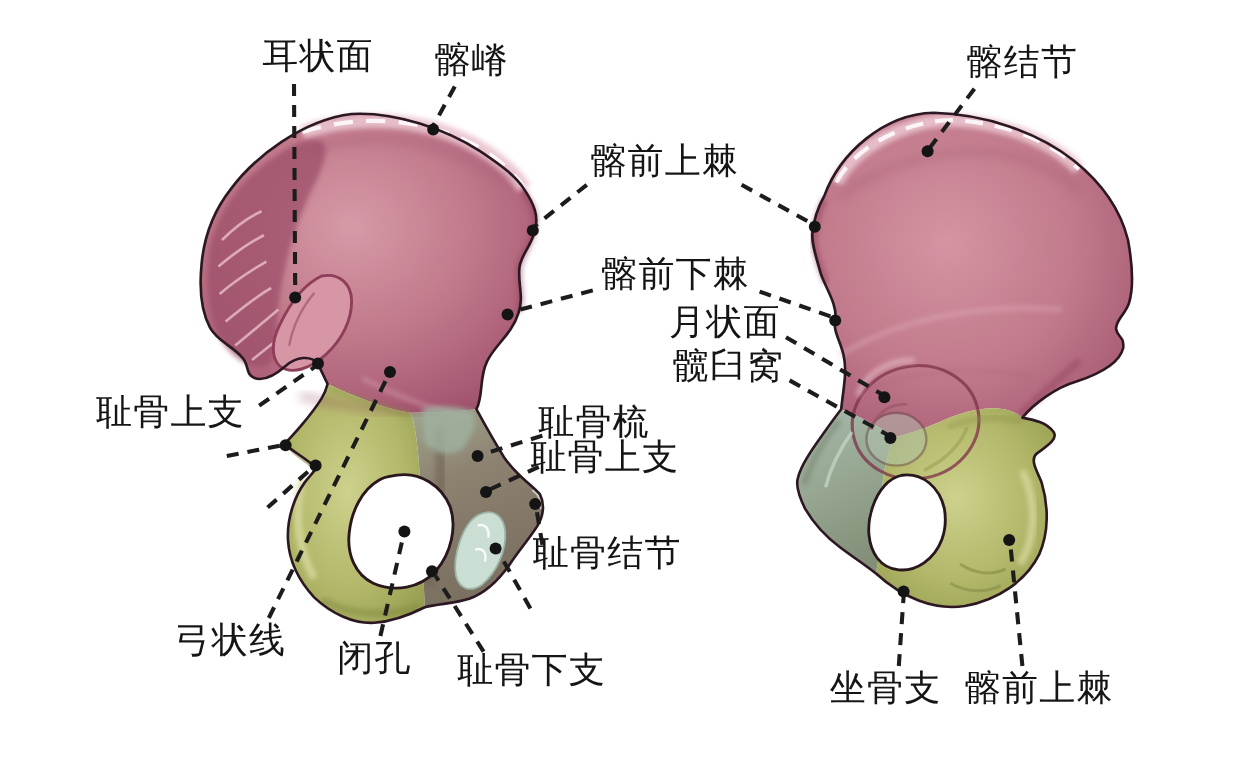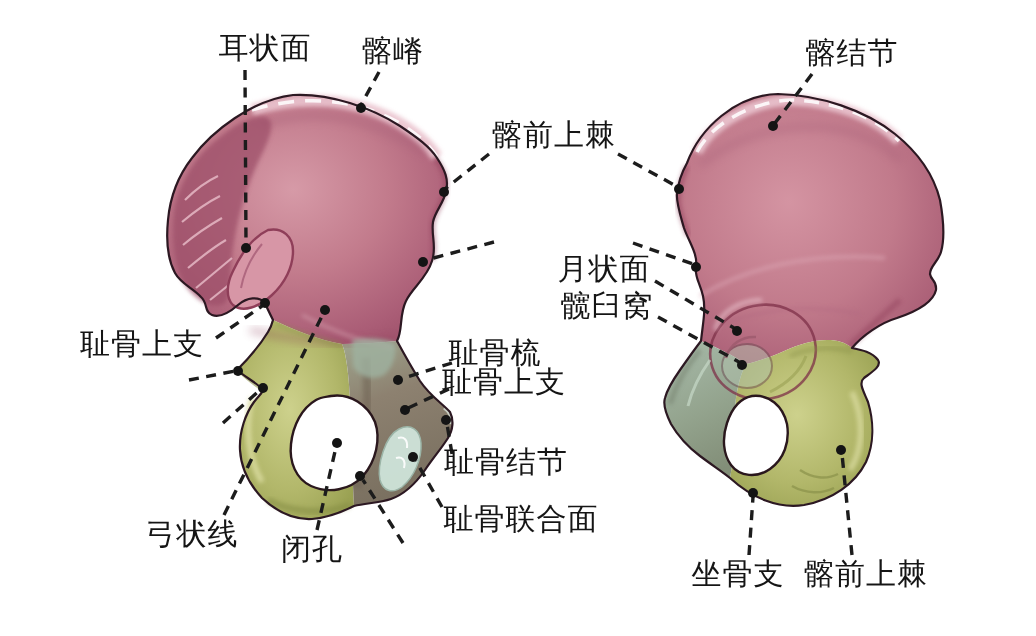--- a/index.html
+++ b/index.html
@@ -255,26 +255,27 @@
       <circle cx="360" cy="476" r="5"></circle>
       <circle cx="773" cy="126" r="5"></circle>
       <circle cx="753" cy="493" r="5"></circle>
       <circle cx="841" cy="450" r="5"></circle>
     </g>
   </svg>
 
   <div class="lbl" style="left:265px;top:48px">耳状面</div>
   <div class="lbl" style="left:393px;top:51px">髂嵴</div>
   <div class="lbl" style="left:554px;top:135px">髂前上棘</div>
+  <div class="lbl" style="left:563px;top:229px">髂前下棘</div>
   <div class="lbl" style="left:604px;top:269px">月状面</div>
   <div class="lbl" style="left:607px;top:306px">髋臼窝</div>
   <div class="lbl" style="left:142px;top:344px">耻骨上支</div>
   <div class="lbl" style="left:192px;top:534px">弓状线</div>
   <div class="lbl" style="left:312px;top:549px">闭孔</div>
   <div class="lbl" style="left:495px;top:353px">耻骨梳</div>
   <div class="lbl" style="left:506px;top:462px">耻骨结节</div>
   <div class="lbl" style="left:504px;top:382px">耻骨上支</div>
-  <div class="lbl" style="left:521px;top:519px">耻骨联合面</div>
+  <div class="lbl" style="left:443px;top:559px">耻骨下支</div>
   <div class="lbl" style="left:852px;top:53px">髂结节</div>
   <div class="lbl" style="left:738px;top:574px">坐骨支</div>
   <div class="lbl" style="left:866px;top:574px">髂前上棘</div>
 
 </div>
 
 </body></html>

